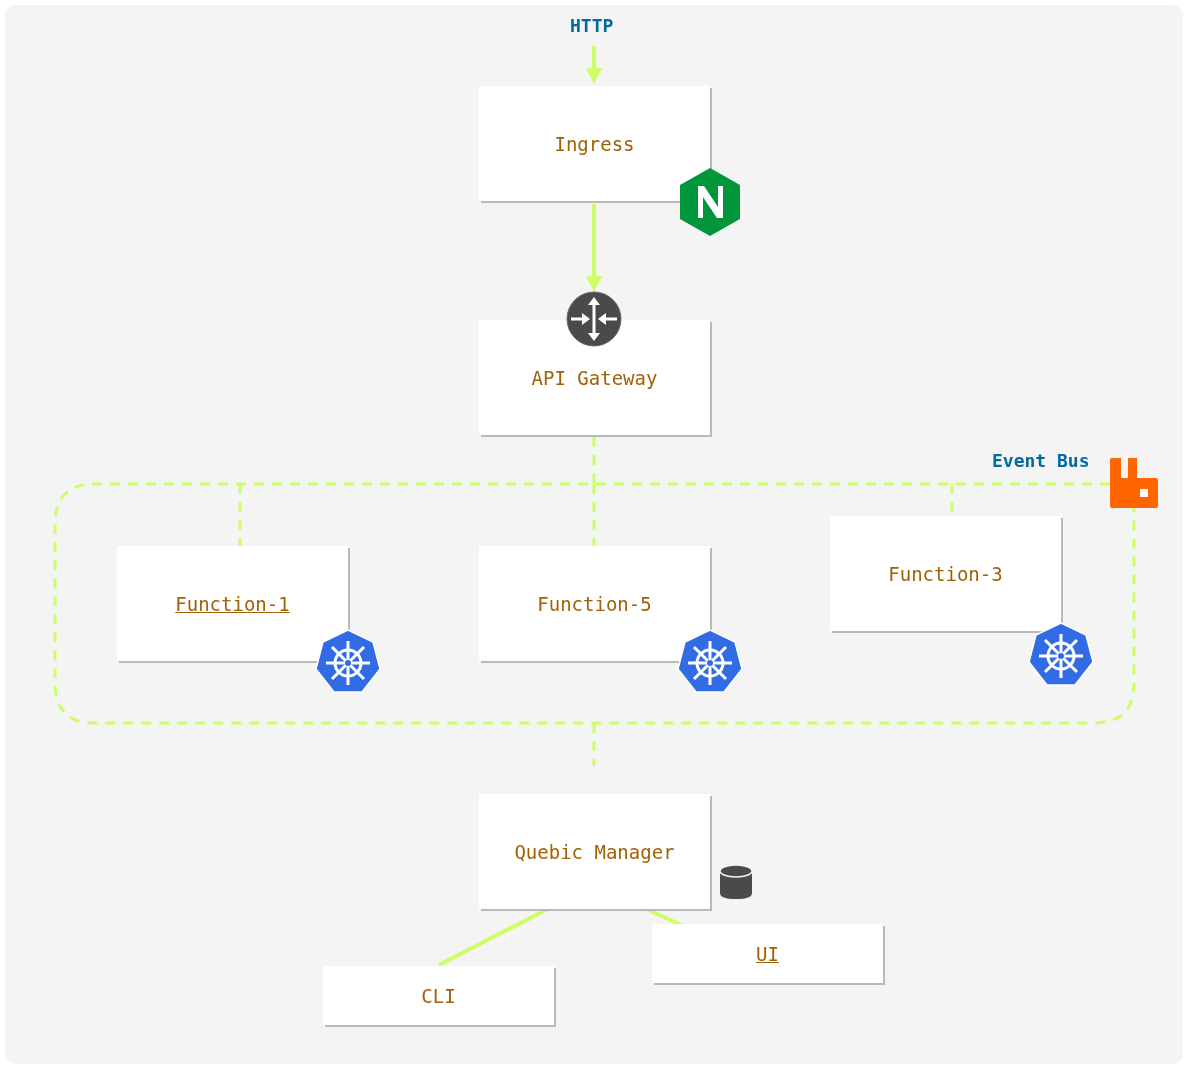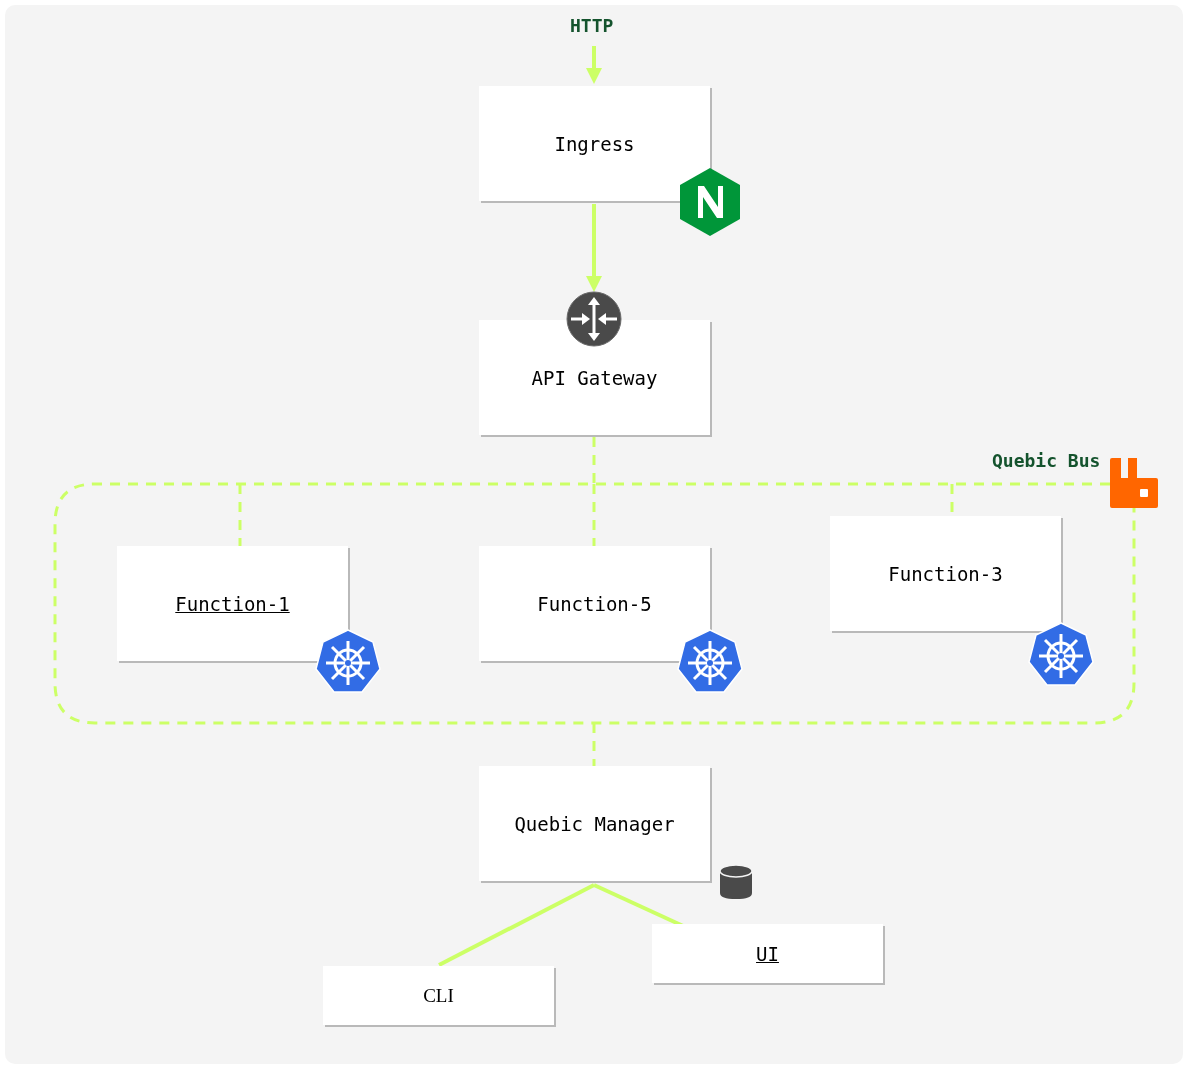--- a/index.html
+++ b/index.html
@@ -6,25 +6,25 @@
     body { width: 1188px; height: 1069px; position: relative; overflow: hidden; }
     .canvas {
       position: absolute; left: 5px; top: 5px; width: 1178px; height: 1059px;
       background: #f4f4f4; border-radius: 10px;
     }
     svg.wires { position: absolute; left: 0; top: 0; width: 1188px; height: 1069px; }
     .node {
       position: absolute; background: #ffffff;
       box-shadow: 2px 2px 0 #b9b9b9;
       display: flex; align-items: center; justify-content: center;
-      font-family: "DejaVu Sans Mono", monospace; font-size: 19px; color: #000000;
+      font-family: "DejaVu Sans Mono", monospace; font-size: 19px; color: #a16207;
     }
     .label {
       position: absolute; font-family: "DejaVu Sans Mono", monospace;
-      font-weight: bold; font-size: 18px; color: #14532d;
+      font-weight: bold; font-size: 18px; color: #0369a1;
     }
     .icon { position: absolute; }
   </style>
 </head>
 <body>
 
 <div class="canvas"></div>
 
 <svg class="wires" viewBox="0 0 1188 1069">
   <defs>
@@ -47,41 +47,41 @@
   <line x1="594" y1="484" x2="594" y2="546" stroke="#ccff66" stroke-width="3" stroke-dasharray="10,8"></line>
   <line x1="952" y1="484" x2="952" y2="540" stroke="#ccff66" stroke-width="3" stroke-dasharray="10,8"></line>
 
   <line x1="594" y1="723" x2="594" y2="766" stroke="#ccff66" stroke-width="3" stroke-dasharray="10,8"></line>
 
   <line x1="594" y1="885" x2="439" y2="965" stroke="#ccff66" stroke-width="4"></line>
   <line x1="594" y1="885" x2="768" y2="965" stroke="#ccff66" stroke-width="4"></line>
 </svg>
 
 <div class="label" style="left:570px; top:15px;">HTTP</div>
-<div class="label" style="left:992px; top:450px;">Quebic Bus</div>
+<div class="label" style="left:992px; top:450px;">Event Bus</div>
 
 <div class="node" style="left:479px; top:86px; width:231px; height:115px;">
   <span>Ingress</span>
 </div>
 <div class="node" style="left:479px; top:320px; width:231px; height:115px;">
   <span>API Gateway</span>
 </div>
 <div class="node" style="left:117px; top:546px; width:231px; height:115px;text-decoration:underline;">
   <span>Function-1</span>
 </div>
 <div class="node" style="left:479px; top:546px; width:231px; height:115px;">
   <span>Function-5</span>
 </div>
 <div class="node" style="left:830px; top:516px; width:231px; height:115px;">
   <span>Function-3</span>
 </div>
-<div class="node" style="left:479px; top:766px; width:231px; height:115px;">
+<div class="node" style="left:479px; top:794px; width:231px; height:115px;">
   <span>Quebic Manager</span>
 </div>
-<div class="node" style="left:323px; top:966px; width:231px; height:59px;font-family:Liberation Serif, serif;">
+<div class="node" style="left:323px; top:966px; width:231px; height:59px;">
   <span>CLI</span>
 </div>
 <div class="node" style="left:652px; top:924px; width:231px; height:59px;text-decoration:underline;">
   <span>UI</span>
 </div>
 
 <svg class="icon" style="left:678px; top:166px;" width="64" height="72" viewBox="0 0 64 72">
   <path d="M32,2 L62,19 L62,53 L32,70 L2,53 L2,19 z" fill="#009639"></path>
   <path d="M20,52 L20,20 L26,20 L40,41 L40,20 L45,20 L45,52 L39,52 L25,31 L25,52 z" fill="#ffffff"></path>
 </svg>

